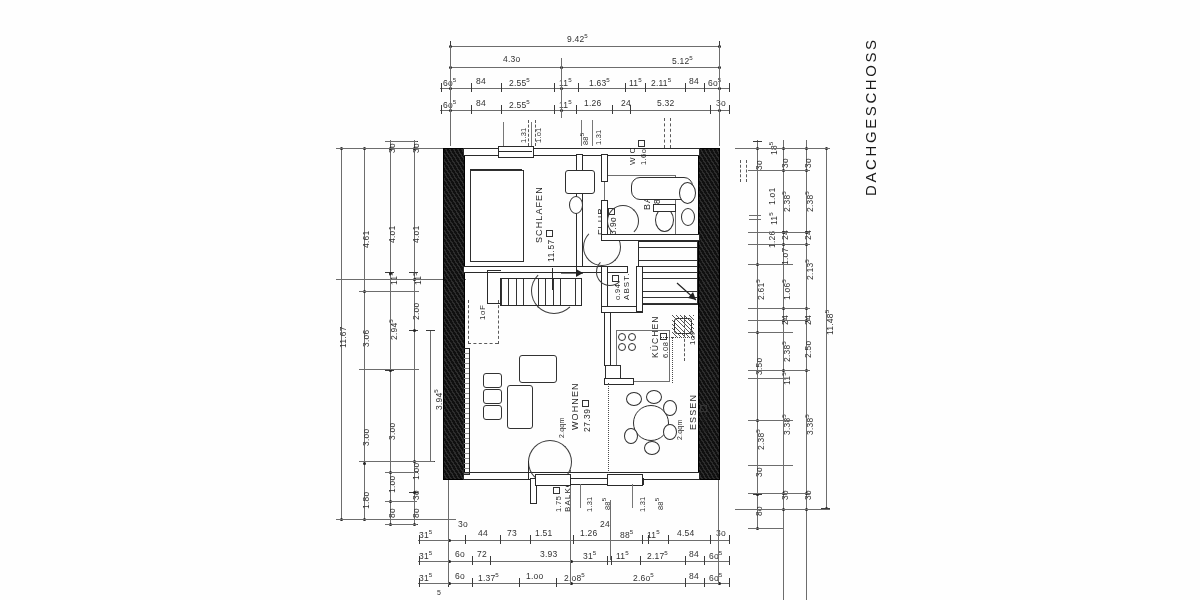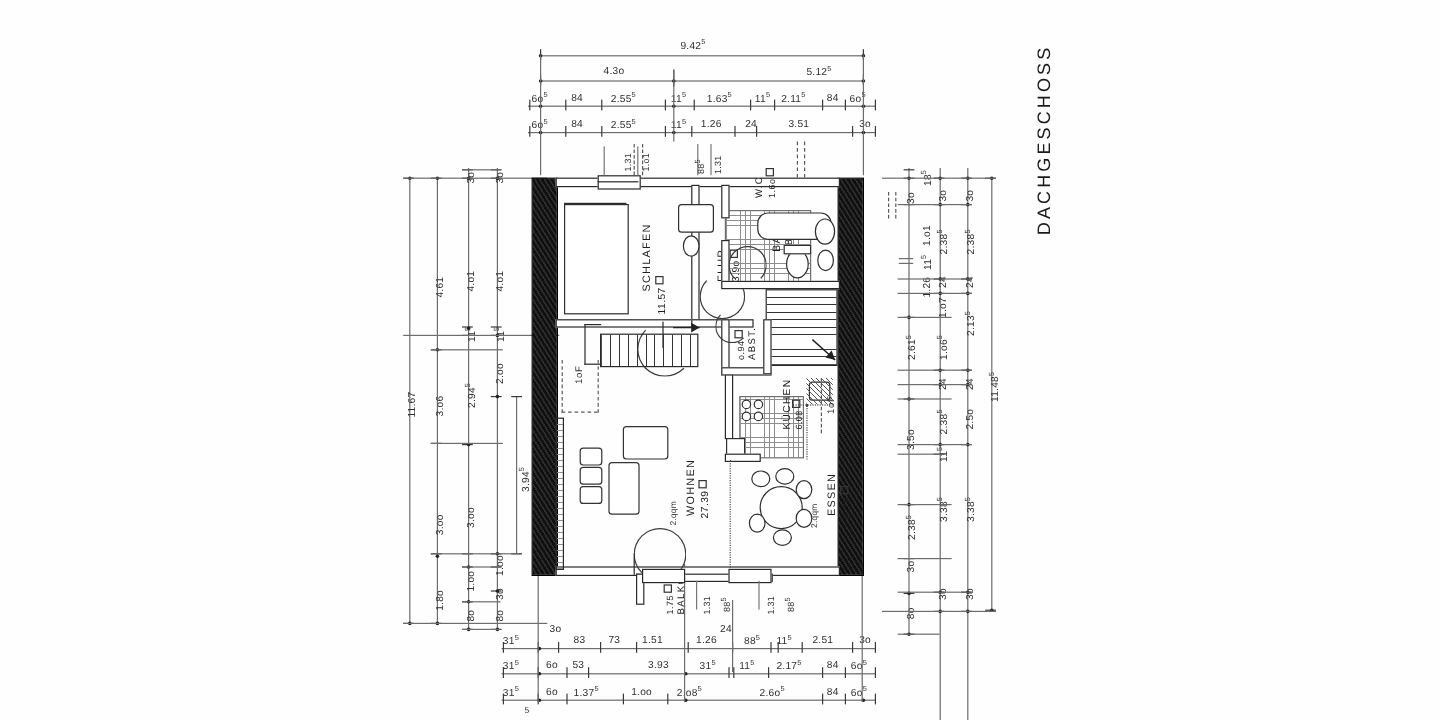--- a/index.html
+++ b/index.html
@@ -112,21 +112,21 @@
     <div class="dot" style="left:560px;top:86.5px;"></div>
     <div class="dot" style="left:718px;top:86.5px;"></div>
 
     <div class="dimline" style="left:440px;top:110px;width:290px;"></div>
     <div class="dimtxt" style="left:443px;top:98px;">6o<sup>5</sup></div>
     <div class="dimtxt" style="left:476px;top:98px;">84</div>
     <div class="dimtxt" style="left:509px;top:98px;">2.55<sup>5</sup></div>
     <div class="dimtxt" style="left:559px;top:98px;">11<sup>5</sup></div>
     <div class="dimtxt" style="left:584px;top:98px;">1.26</div>
     <div class="dimtxt" style="left:621px;top:98px;">24</div>
-    <div class="dimtxt" style="left:657px;top:98px;">3.51</div>
+    <div class="dimtxt" style="left:657px;top:98px;">5.32</div>
     <div class="dimtxt" style="left:716px;top:98px;">3o</div>
     <div class="tick" style="left:441px;top:105px;"></div>
     <div class="tick" style="left:471px;top:105px;"></div>
     <div class="tick" style="left:501px;top:105px;"></div>
     <div class="tick" style="left:554px;top:105px;"></div>
     <div class="tick" style="left:576px;top:105px;"></div>
     <div class="tick" style="left:612px;top:105px;"></div>
     <div class="tick" style="left:630px;top:105px;"></div>
     <div class="tick" style="left:710px;top:105px;"></div>
     <div class="tick" style="left:729px;top:105px;"></div>
@@ -137,47 +137,47 @@
     <div class="dimlineV" style="left:450px;top:46px;height:100px;"></div>
     <div class="dimlineV" style="left:561px;top:58px;height:60px;"></div>
     <div class="dimlineV" style="left:719px;top:46px;height:100px;"></div>
   </div>
 
   <div>
 
     <div class="dimline" style="left:418px;top:540px;width:312px;"></div>
     <div class="dimtxt" style="left:419px;top:528px;">31<sup>5</sup></div>
     <div class="dimtxt" style="left:458px;top:519px;">3o</div>
-    <div class="dimtxt" style="left:478px;top:528px;">83</div>
+    <div class="dimtxt" style="left:478px;top:528px;">44</div>
     <div class="dimtxt" style="left:507px;top:528px;">73</div>
     <div class="dimtxt" style="left:535px;top:528px;">1.51</div>
     <div class="dimtxt" style="left:580px;top:528px;">1.26</div>
     <div class="dimtxt" style="left:600px;top:519px;">24</div>
     <div class="dimtxt" style="left:620px;top:528px;">88<sup>5</sup></div>
     <div class="dimtxt" style="left:647px;top:528px;">11<sup>5</sup></div>
-    <div class="dimtxt" style="left:677px;top:528px;">2.51</div>
+    <div class="dimtxt" style="left:677px;top:528px;">4.54</div>
     <div class="dimtxt" style="left:716px;top:528px;">3o</div>
     <div class="tick" style="left:419px;top:535px;"></div>
     <div class="tick" style="left:448px;top:535px;"></div>
     <div class="tick" style="left:465px;top:535px;"></div>
     <div class="tick" style="left:500px;top:535px;"></div>
     <div class="tick" style="left:530px;top:535px;"></div>
     <div class="tick" style="left:573px;top:535px;"></div>
     <div class="tick" style="left:610px;top:535px;"></div>
     <div class="tick" style="left:642px;top:535px;"></div>
     <div class="tick" style="left:648px;top:535px;"></div>
     <div class="tick" style="left:668px;top:535px;"></div>
     <div class="tick" style="left:710px;top:535px;"></div>
     <div class="tick" style="left:729px;top:535px;"></div>
     <div class="dot" style="left:448px;top:538.5px;"></div>
 
     <div class="dimline" style="left:418px;top:561px;width:312px;"></div>
     <div class="dimtxt" style="left:419px;top:549px;">31<sup>5</sup></div>
     <div class="dimtxt" style="left:455px;top:549px;">6o</div>
-    <div class="dimtxt" style="left:477px;top:549px;">53</div>
+    <div class="dimtxt" style="left:477px;top:549px;">72</div>
     <div class="dimtxt" style="left:540px;top:549px;">3.93</div>
     <div class="dimtxt" style="left:583px;top:549px;">31<sup>5</sup></div>
     <div class="dimtxt" style="left:616px;top:549px;">11<sup>5</sup></div>
     <div class="dimtxt" style="left:647px;top:549px;">2.17<sup>5</sup></div>
     <div class="dimtxt" style="left:689px;top:549px;">84</div>
     <div class="dimtxt" style="left:709px;top:549px;">6o<sup>5</sup></div>
     <div class="tick" style="left:419px;top:556px;"></div>
     <div class="tick" style="left:448px;top:556px;"></div>
     <div class="tick" style="left:472px;top:556px;"></div>
     <div class="tick" style="left:490px;top:556px;"></div>

